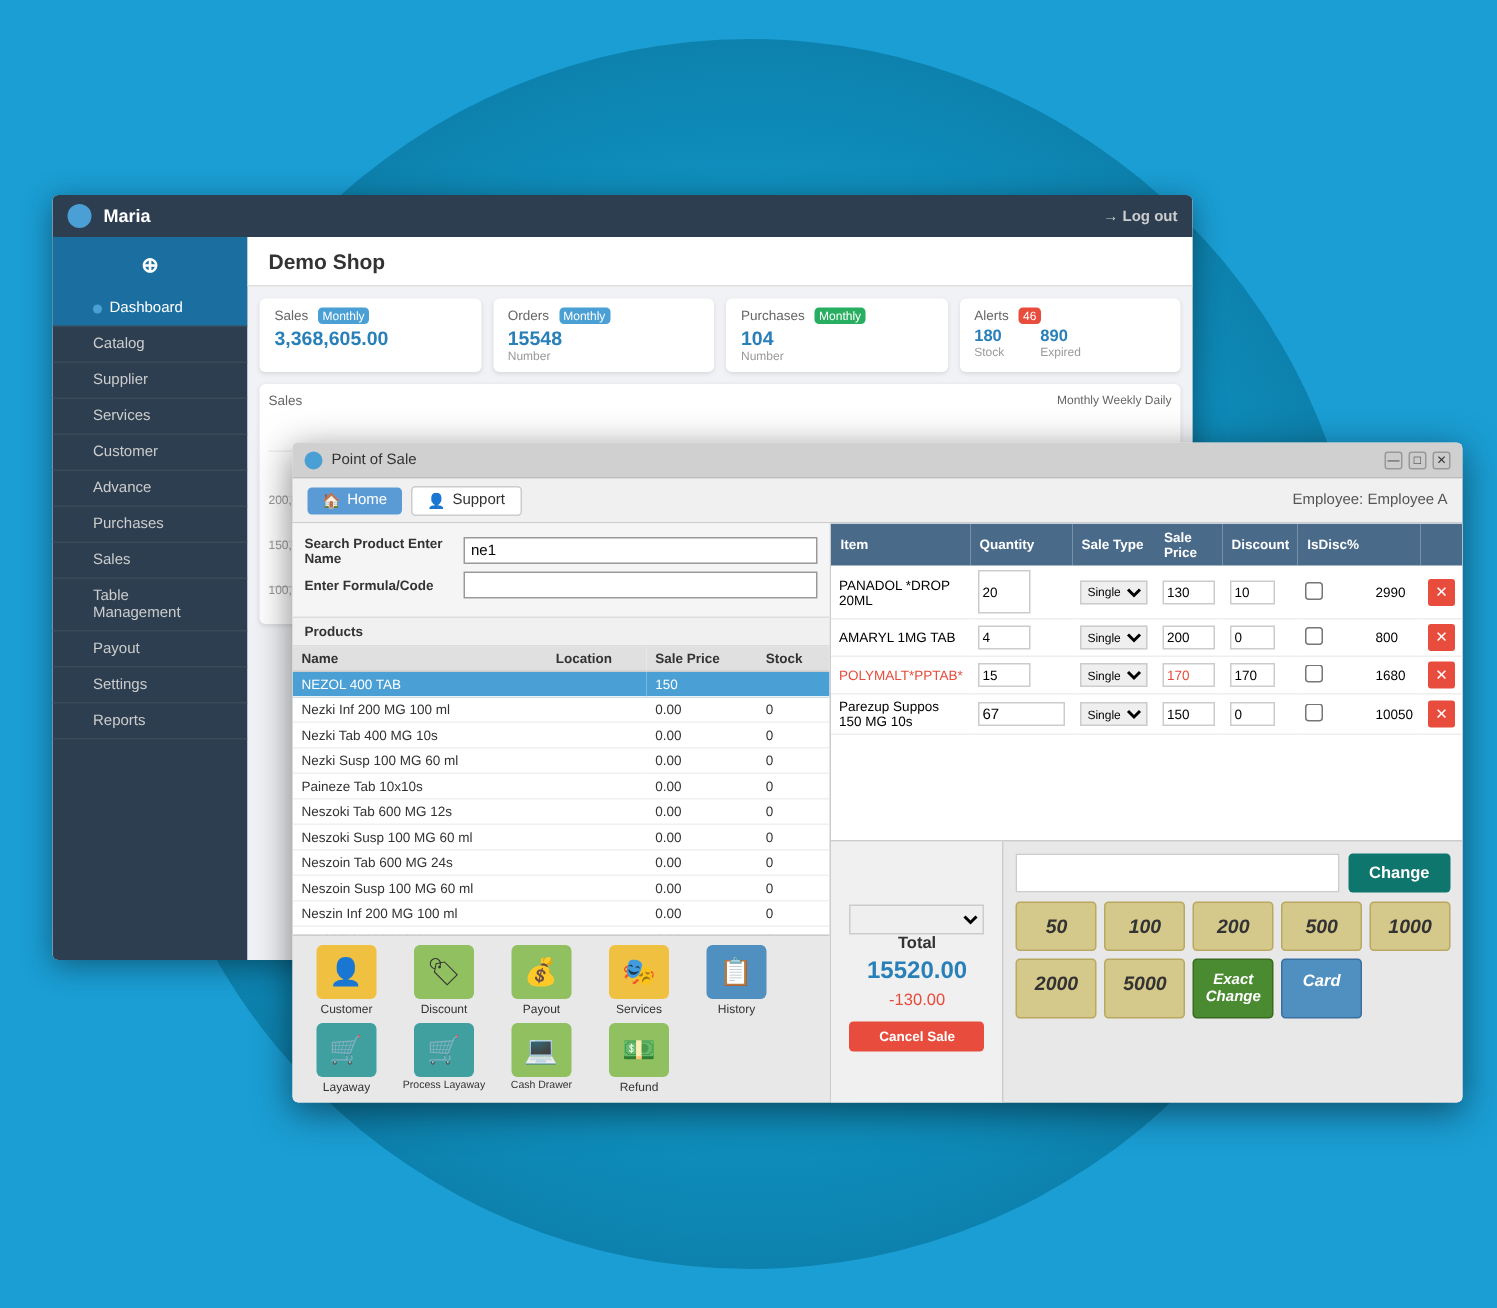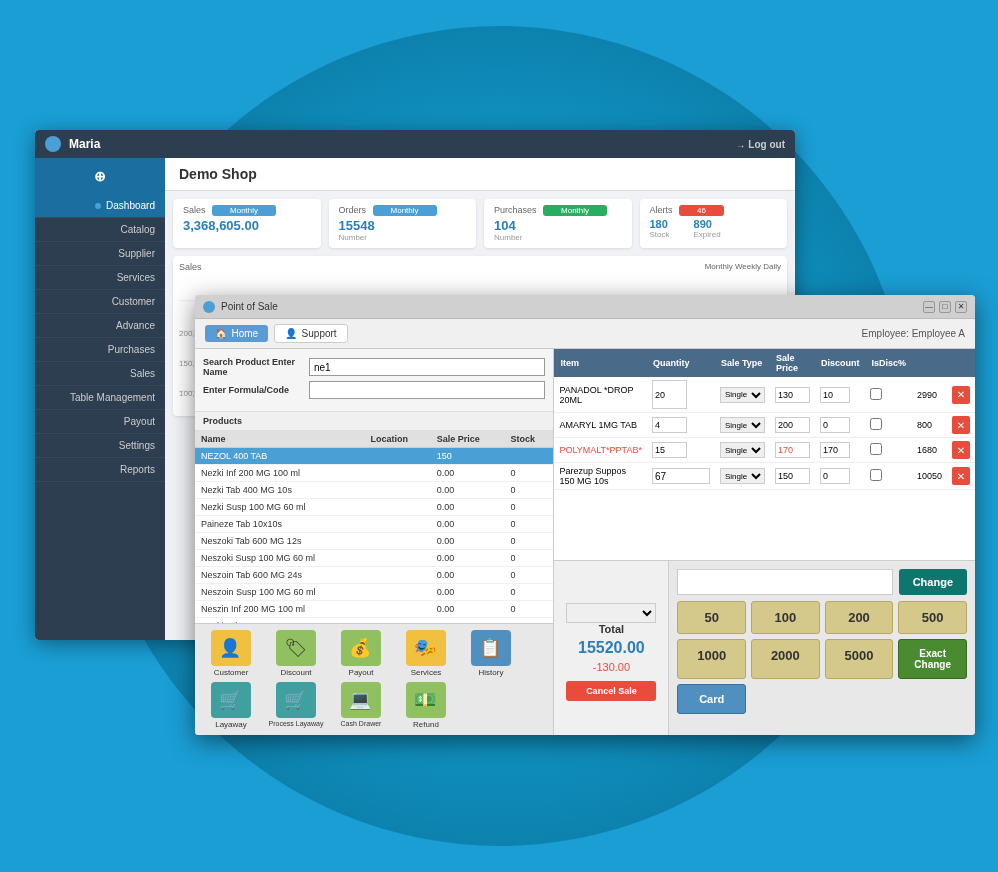--- a/index.html
+++ b/index.html
@@ -79,29 +79,28 @@
       background: #1a6fa0;
       height: 36px;
       display: flex;
       align-items: center;
       justify-content: center;
       color: #fff;
       font-weight: bold;
       font-size: 11px;
     }
     .sidebar-item {
-      padding: 6px 10px;
+      padding: 6px 27px;
       border-bottom: 1px solid #3a4a5a;
       color: #ccc;
       font-size: 10px;
       cursor: pointer;
       display: flex;
       align-items: center;
       gap: 5px;
-      justify-content: flex-end;
     }
     .sidebar-item.active {
       background: #1a6fa0;
       color: #fff;
     }
     .sidebar-dot {
       width: 6px; height: 6px;
       background: #4a9fd4;
       border-radius: 50%;
     }
@@ -134,21 +133,21 @@
       flex: 1;
       box-shadow: 0 1px 3px rgba(0,0,0,0.1);
     }
     .stat-card .stat-title {
       font-size: 9px;
       color: #666;
       margin-bottom: 2px;
     }
     .stat-badge {
       display: inline-block;
-      padding: 1px 18px;
+      padding: 1px 3px;
       border-radius: 3px;
       font-size: 8px;
       color: #fff;
       margin-left: 4px;
     }
     .badge-blue { background: #4a9fd4; }
     .badge-green { background: #27ae60; }
     .badge-red { background: #e74c3c; }
     .stat-value {
       font-size: 13px;
@@ -487,22 +486,23 @@
       border: none;
       padding: 4px 14px;
       border-radius: 3px;
       font-size: 11px;
       font-weight: bold;
       cursor: pointer;
       text-align: right;
     }
     .num-grid {
       display: grid;
-      grid-template-columns: repeat(4, 1fr);
+      grid-template-columns: repeat(5, 1fr);
       gap: 5px;
+      font-style: italic;
     }
     .num-btn {
       background: #d4c88a;
       border: 1px solid #b8a860;
       border-radius: 3px;
       padding: 8px 4px;
       font-size: 13px;
       font-weight: bold;
       color: #333;
       cursor: pointer;

